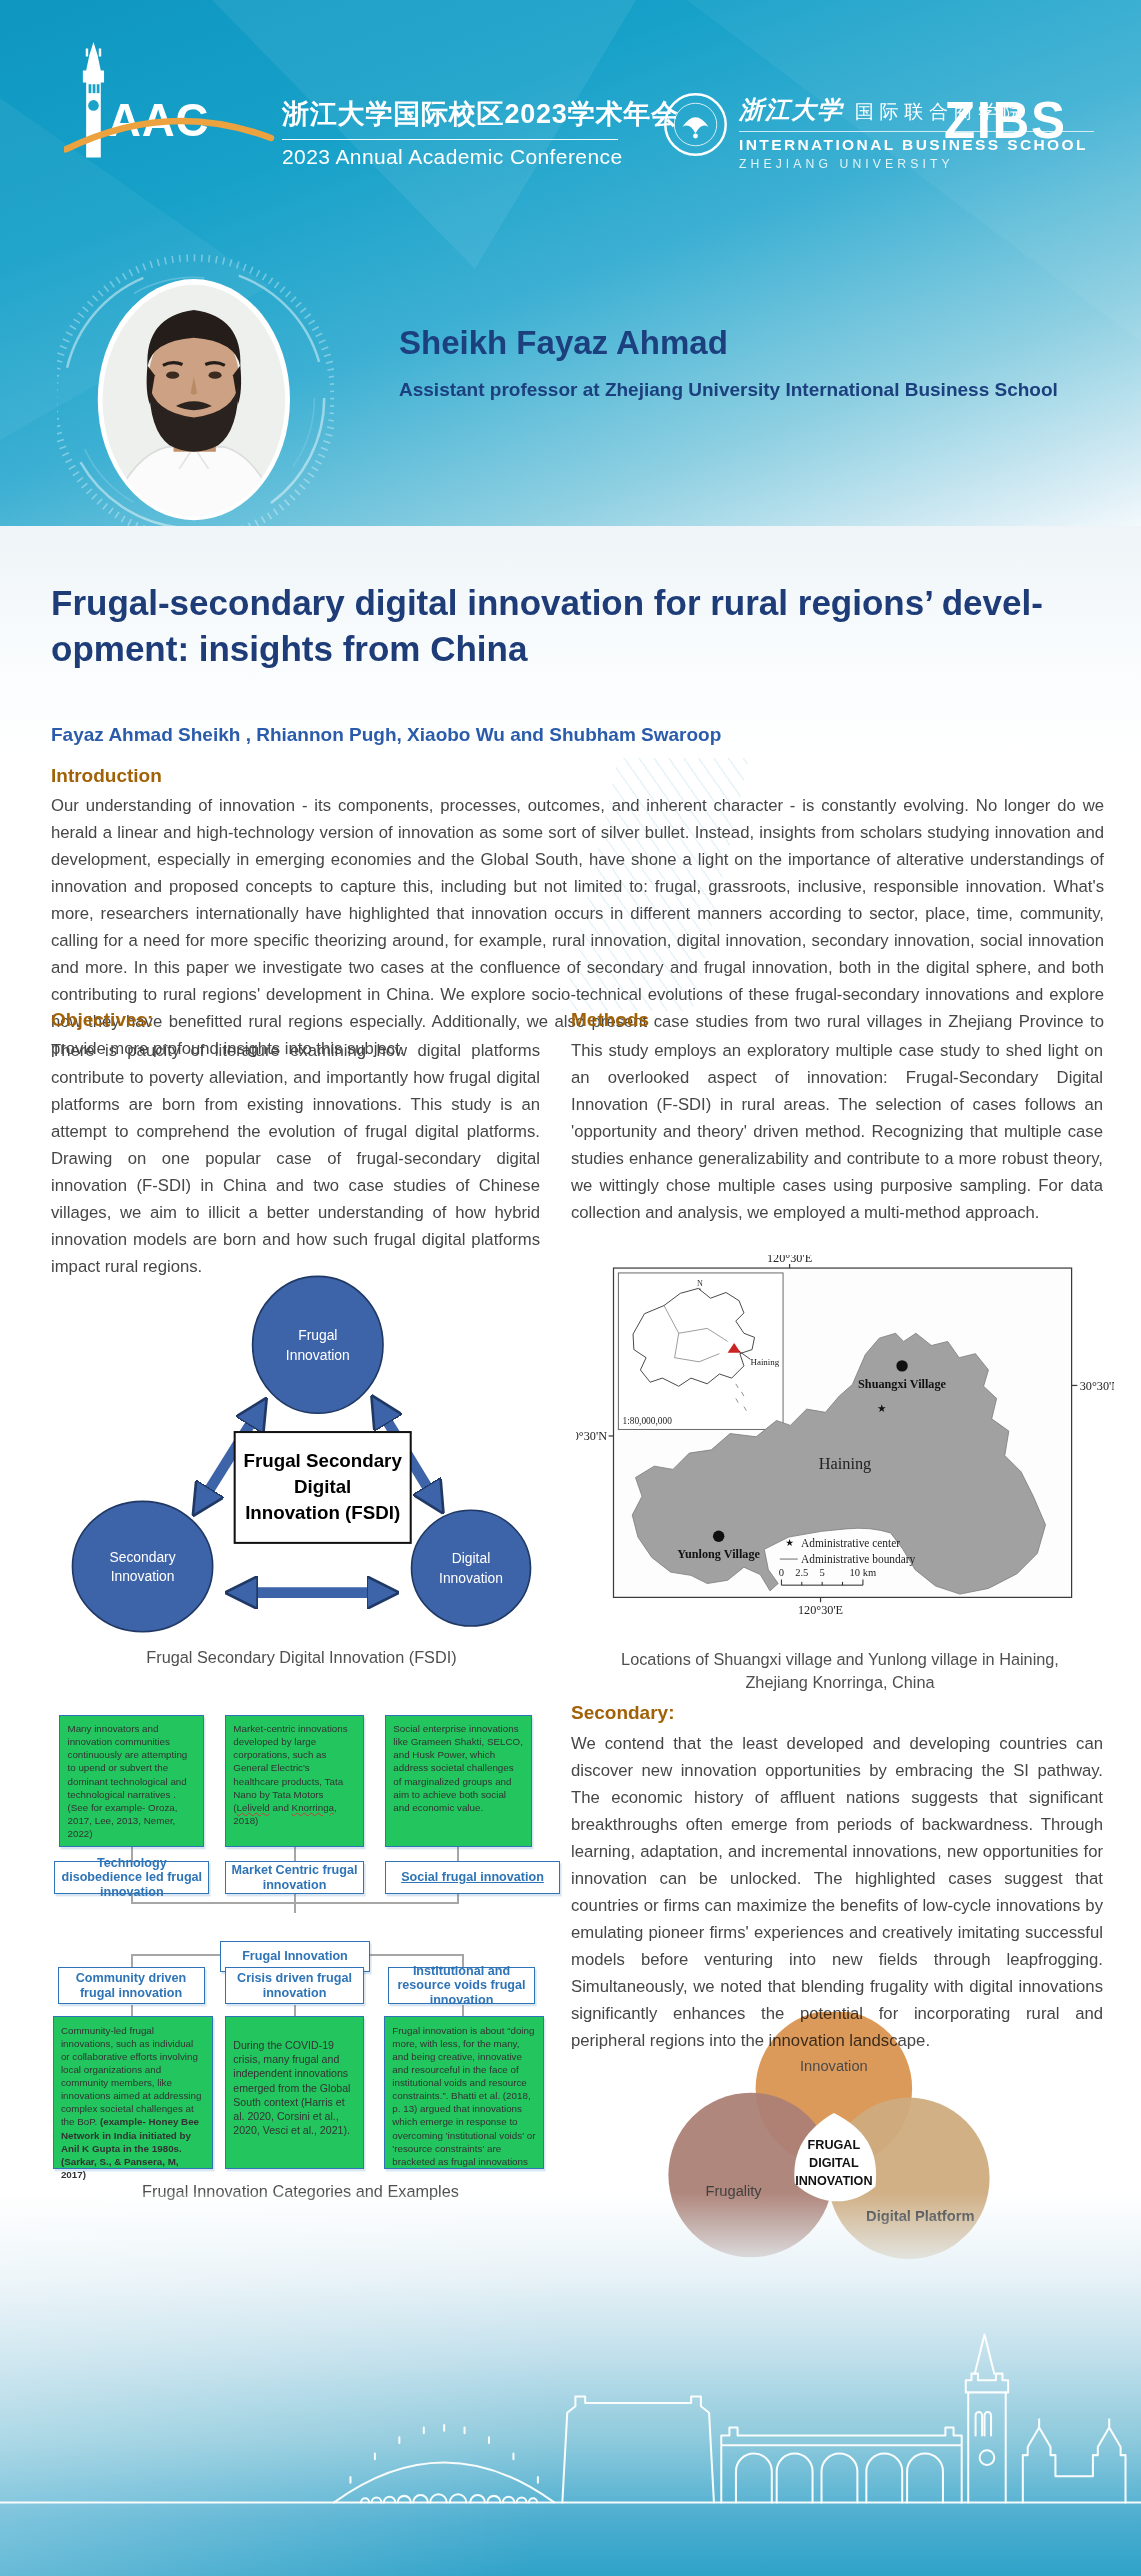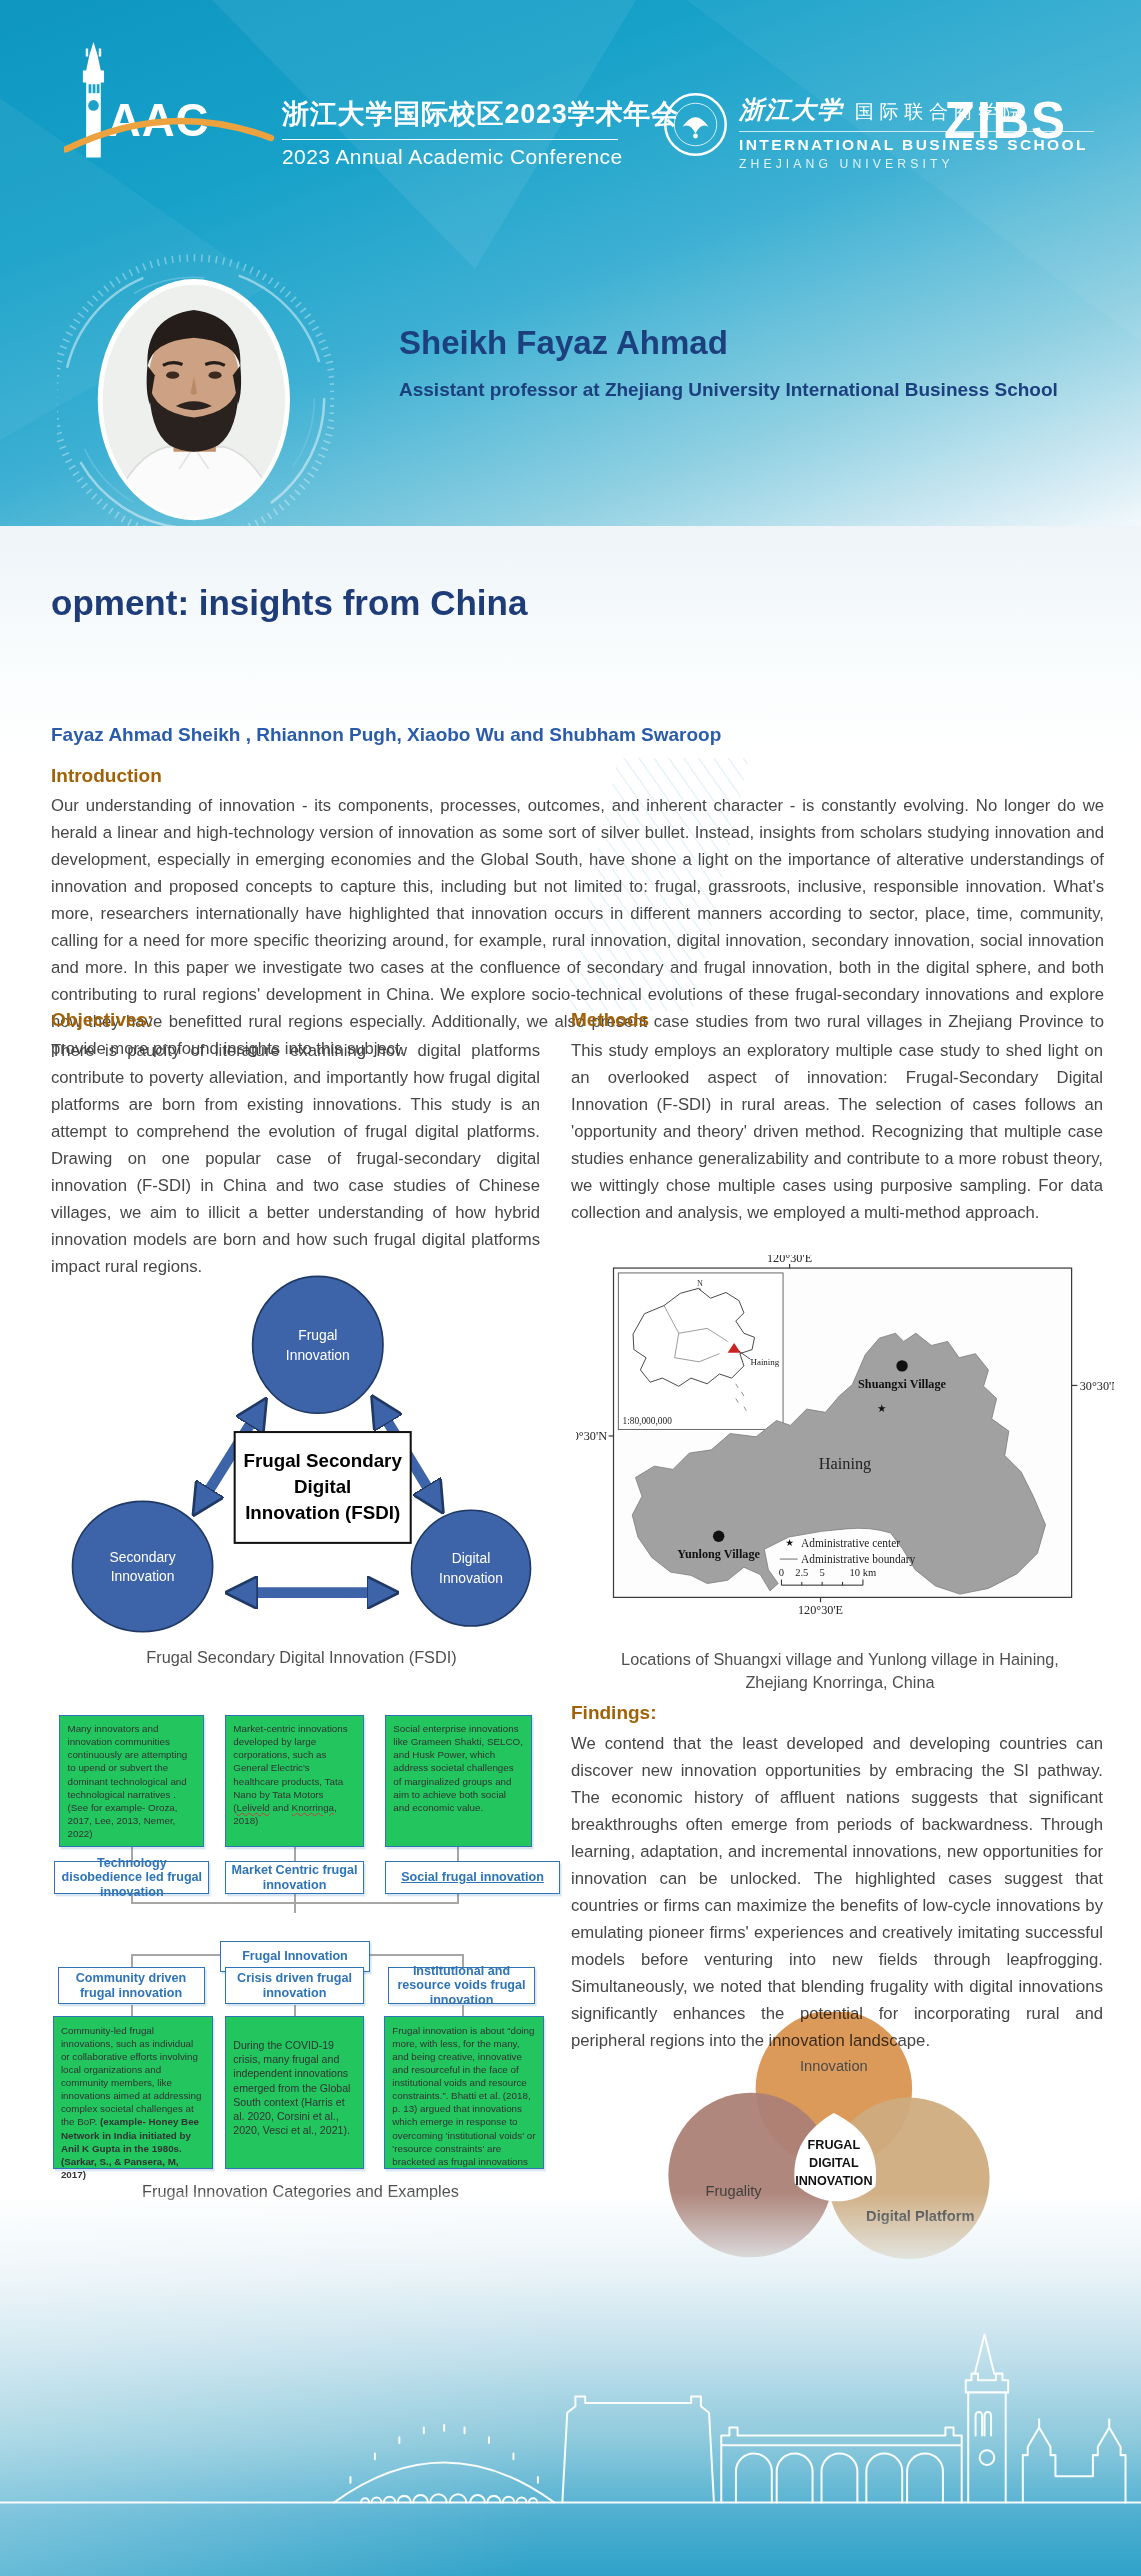--- a/index.html
+++ b/index.html
@@ -135,20 +135,21 @@
     </svg>
 
     <div class="abs speaker-name" style="left:399px; top:324px;">Sheikh Fayaz Ahmad</div>
     <div class="abs speaker-title" style="left:399px; top:368px;">Assistant professor at Zhejiang University International Business School</div>
   </div>
 
   <div class="abs titlezone"></div>
   <div class="abs hatch"></div>
 
   <div class="abs paper-title" style="left:51px; top:580px; width:1052px;">
+    <div>Frugal-secondary digital innovation for rural regions’ devel-</div>
     <div>opment: insights from China</div>
   </div>
   <div class="abs authors" style="left:51px; top:724px;">Fayaz Ahmad Sheikh , Rhiannon Pugh, Xiaobo Wu and Shubham Swaroop</div>
 
   <div class="abs h-sec" style="left:51px; top:765px;">Introduction</div>
   <div class="abs body-p" style="left:51px; top:792px; width:1053px;">Our understanding of innovation - its components, processes, outcomes, and inherent character - is constantly evolving. No longer do we herald a linear and high-technology version of innovation as some sort of silver bullet. Instead, insights from scholars studying innovation and development, especially in emerging economies and the Global South, have shone a light on the importance of alterative understandings of innovation and proposed concepts to capture this, including but not limited to: frugal, grassroots, inclusive, responsible innovation. What's more, researchers internationally have highlighted that innovation occurs in different manners according to sector, place, time, community, calling for a need for more specific theorizing around, for example, rural innovation, digital innovation, secondary innovation, social innovation and more. In this paper we investigate two cases at the confluence of secondary and frugal innovation, both in the digital sphere, and both contributing to rural regions' development in China. We explore socio-technical evolutions of these frugal-secondary innovations and explore how they have benefitted rural regions especially. Additionally, we also present case studies from two rural villages in Zhejiang Province to provide more profound insights into this subject.</div>
 
   <div class="abs h-sec" style="left:51px; top:1009px;">Objectives:</div>
   <div class="abs body-p" style="left:51px; top:1037px; width:489px;">There is paucity of literature examining how digital platforms contribute to poverty alleviation, and importantly how frugal digital platforms are born from existing innovations. This study is an attempt to comprehend the evolution of frugal digital platforms. Drawing on one popular case of frugal-secondary digital innovation (F-SDI) in China and two case studies of Chinese villages, we aim to illicit a better understanding of how hybrid innovation models are born and how such frugal digital platforms impact rural regions.</div>
 
@@ -244,21 +245,21 @@
     <text x="252" y="394" text-anchor="middle" font-size="13" fill="#222">0</text>
     <text x="277" y="394" text-anchor="middle" font-size="13" fill="#222">2.5</text>
     <text x="302" y="394" text-anchor="middle" font-size="13" fill="#222">5</text>
     <text x="352" y="394" text-anchor="middle" font-size="13" fill="#222">10 km</text>
   </svg>
   <div class="abs fig-caption" style="left:571px; top:1648px; width:538px; line-height:23px;">
     <div>Locations of Shuangxi village and Yunlong village in Haining,</div>
     <div>Zhejiang Knorringa, China</div>
   </div>
 
-  <div class="abs h-sec" style="left:571px; top:1702px;">Findings:</div>
+  <div class="abs h-sec" style="left:571px; top:1702px;">Secondary:</div>
   <div class="abs body-p" style="left:571px; top:1730px; width:532px;">We contend that the least developed and developing countries can discover new innovation opportunities by embracing the SI pathway. The economic history of affluent nations suggests that significant breakthroughs often emerge from periods of backwardness. Through learning, adaptation, and incremental innovations, new opportunities for innovation can be unlocked. The highlighted cases suggest that countries or firms can maximize the benefits of low-cycle innovations by emulating pioneer firms' experiences and creatively imitating successful models before venturing into new fields through leapfrogging. Simultaneously, we noted that blending frugality with digital innovations significantly enhances the potential for incorporating rural and peripheral regions into the innovation landscape.</div>
 
   <div class="abs flow">
 
     <div class="fline" style="left:80px; top:139px; width:1.6px; height:14.7px;"></div>
     <div class="fline" style="left:243px; top:139px; width:1.6px; height:14.7px;"></div>
     <div class="fline" style="left:406px; top:139px; width:1.6px; height:14.7px;"></div>
     <div class="fline" style="left:80px; top:186px; width:1.6px; height:8.2px;"></div>
     <div class="fline" style="left:243px; top:186px; width:1.6px; height:8.2px;"></div>
     <div class="fline" style="left:406px; top:186px; width:1.6px; height:8.2px;"></div>

